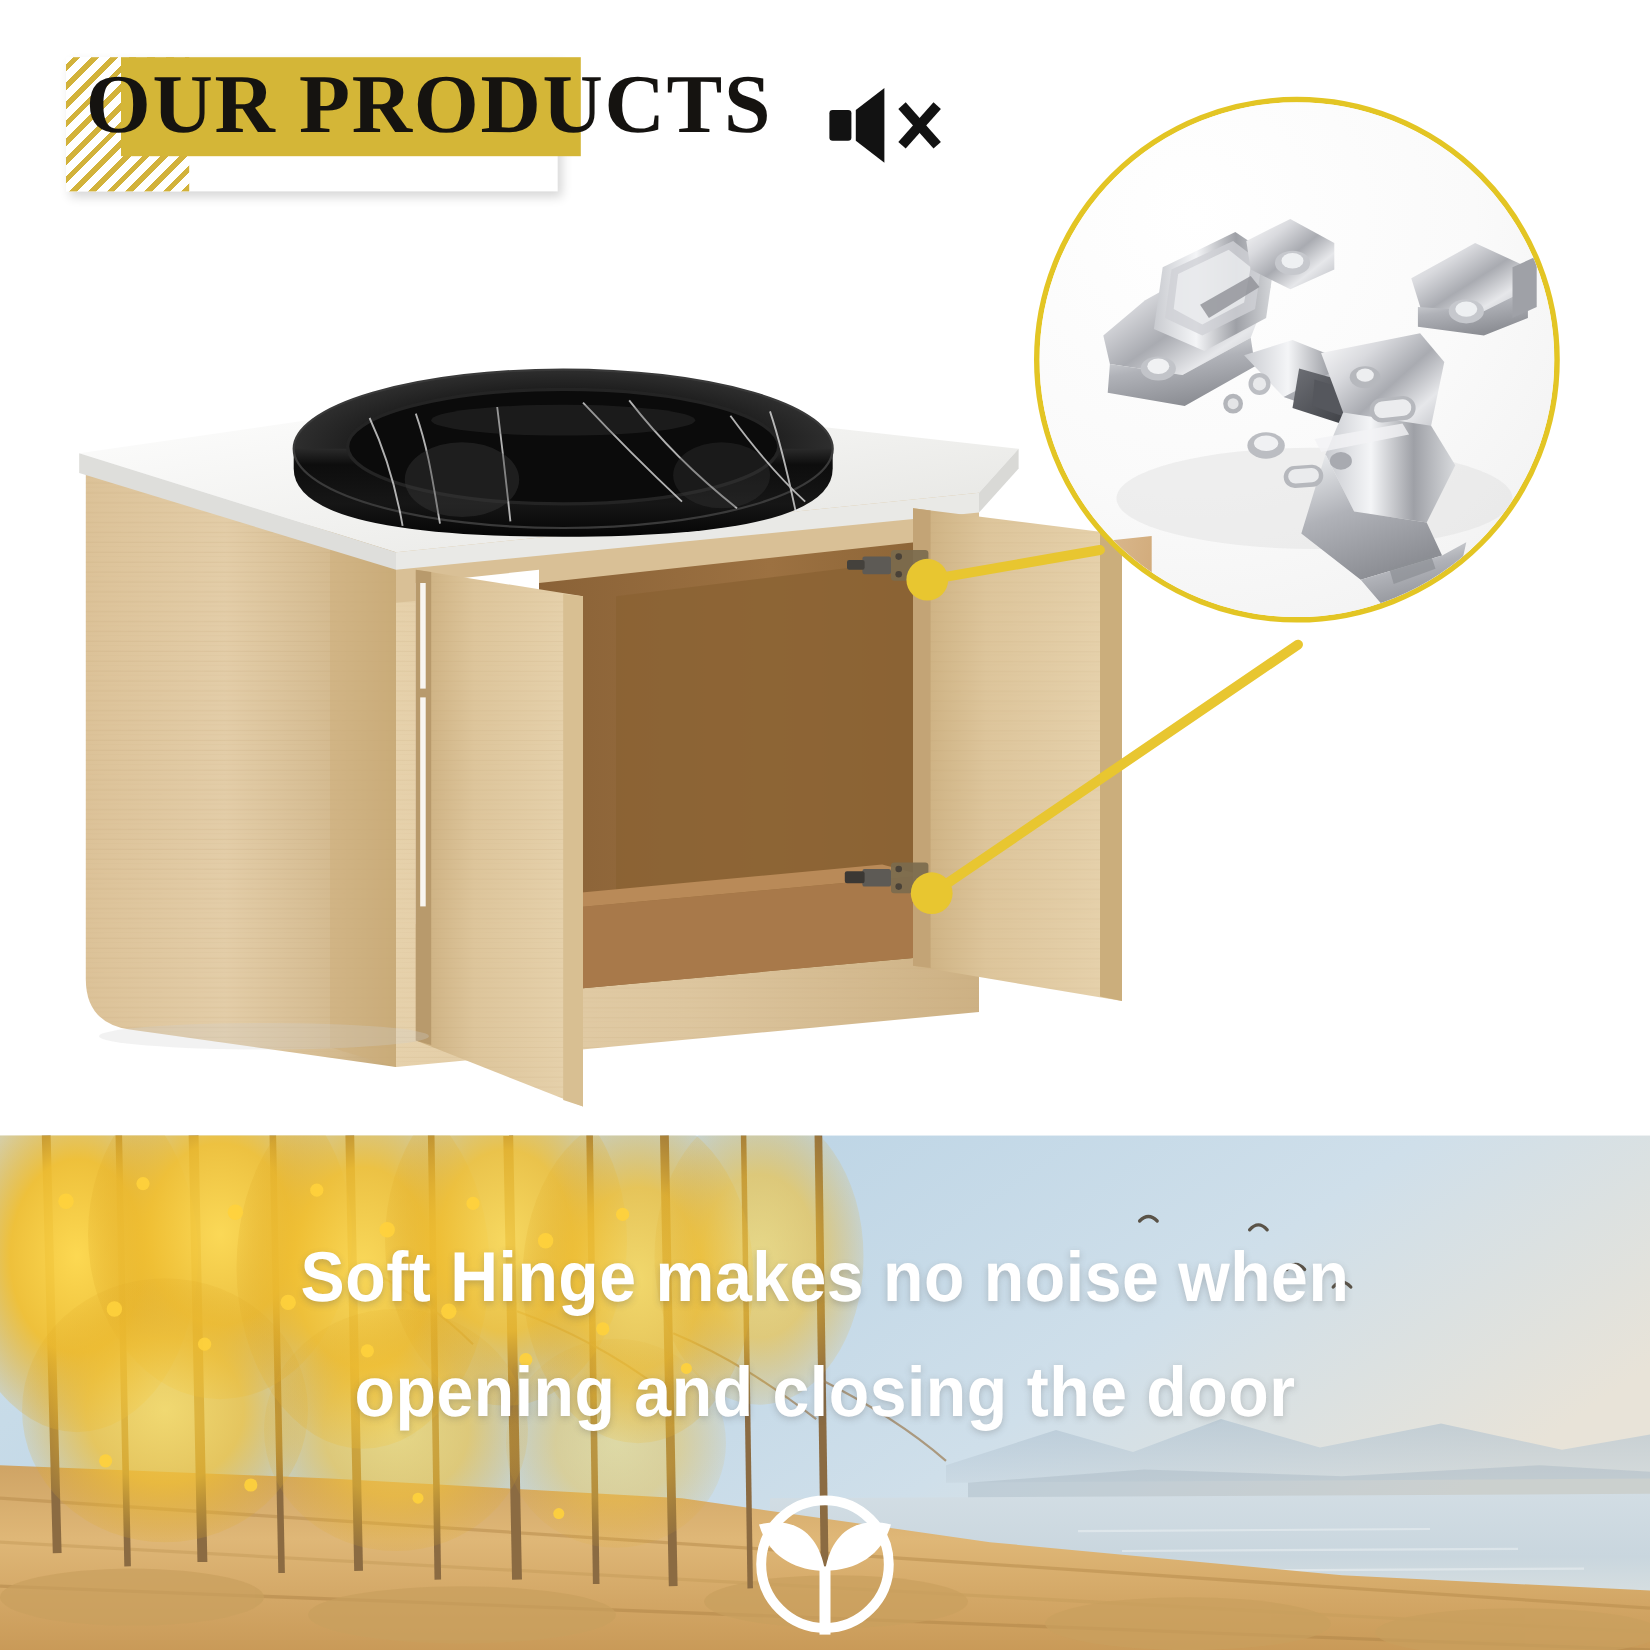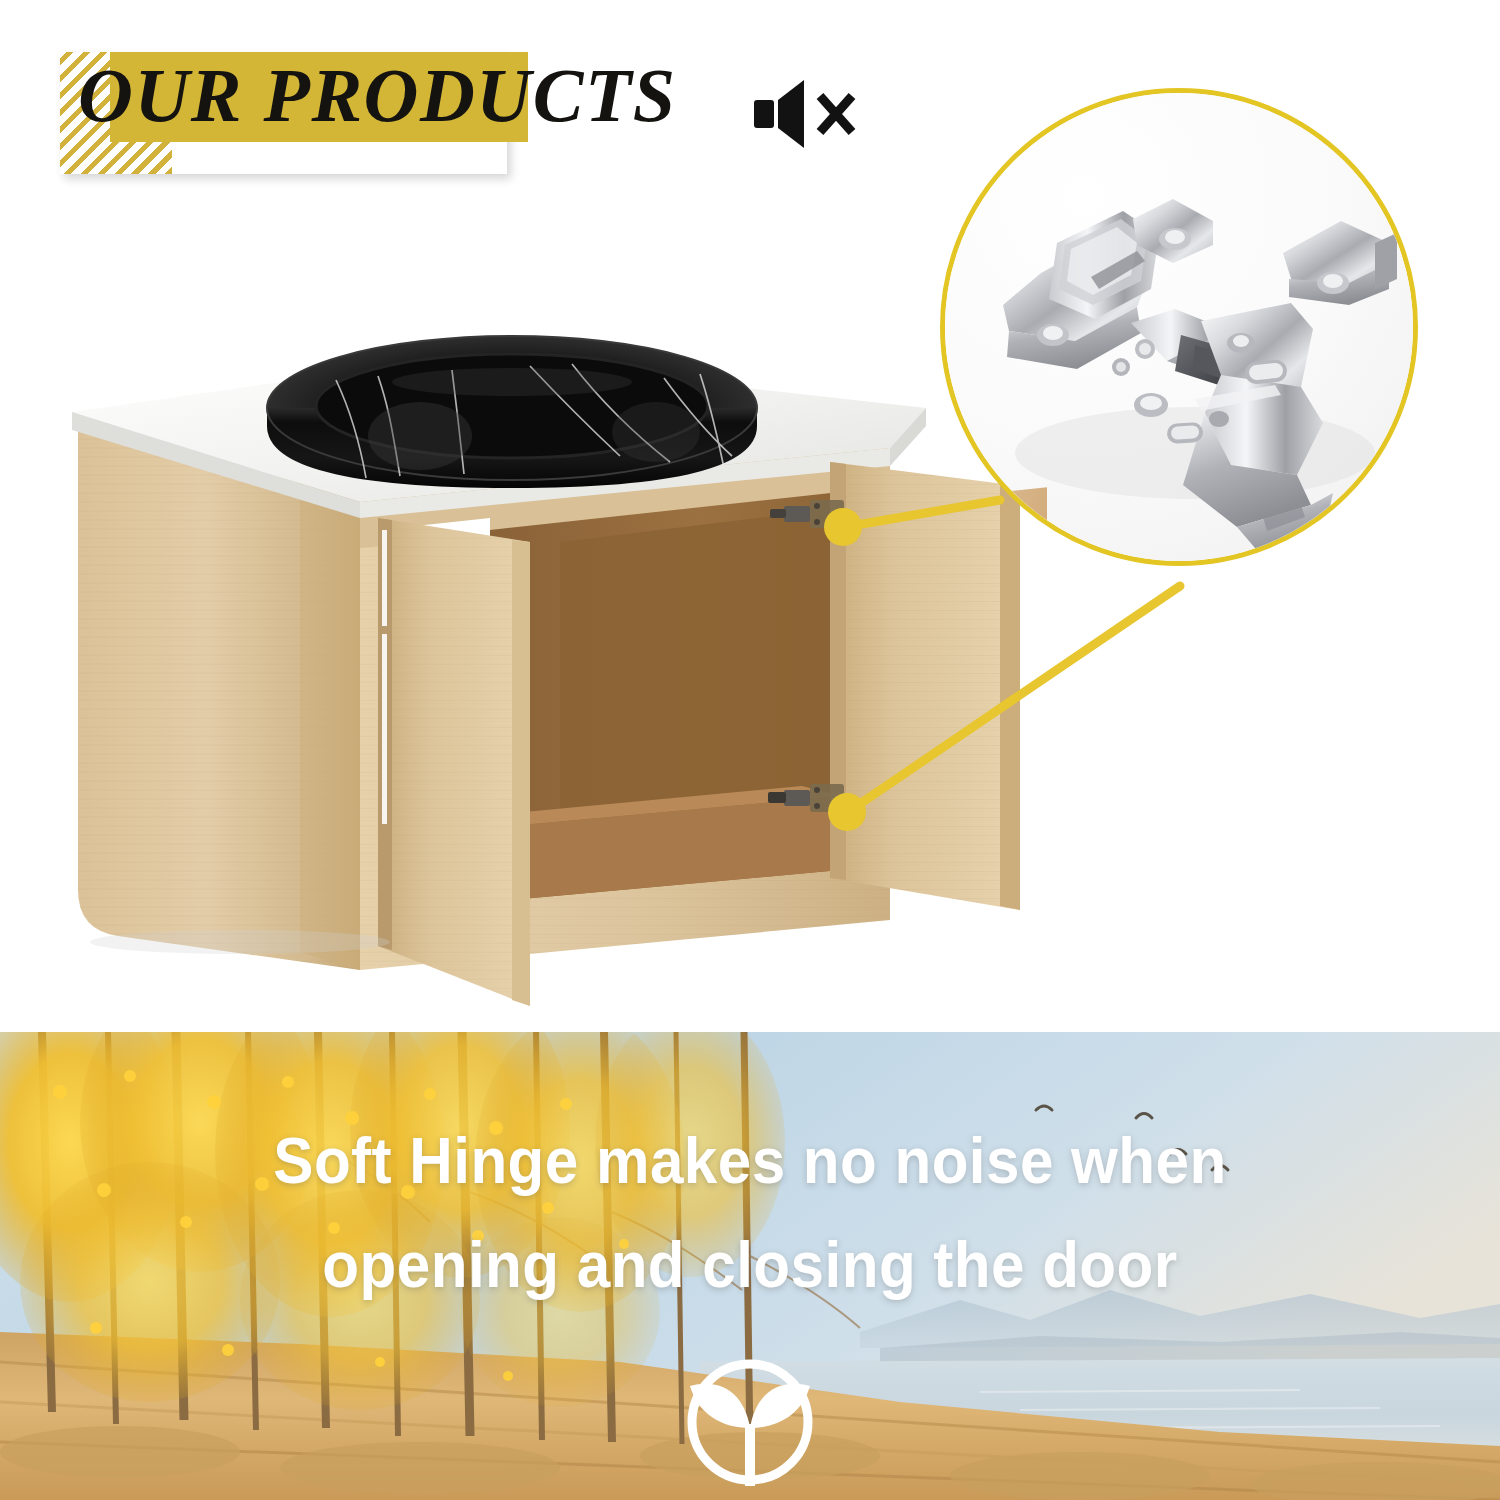--- a/index.html
+++ b/index.html
@@ -28,21 +28,21 @@
     background-color:#ffffff;
   }
   .hdr-goldbar{
     position:absolute; left:110px; top:52px; width:418px; height:90px;
     background:#d4b637;
   }
   #page-title{
     position:absolute; left:78px; top:46px;
     font-family:"Liberation Serif", serif;
     font-size:76px; font-weight:700; letter-spacing:1.5px;
-    color:#151310; line-height:98px; white-space:nowrap;font-style:italic;
+    color:#151310; line-height:98px; white-space:nowrap;
   }
   
   #mute-icon{ position:absolute; left:752px; top:78px; width:104px; height:72px; }
 
   
   #hinge-callout{
     position:absolute; left:940px; top:88px; width:478px; height:478px;
     border-radius:50%; border:5px solid #e3c524;
     background:#fdfdfd; overflow:hidden;
   }

